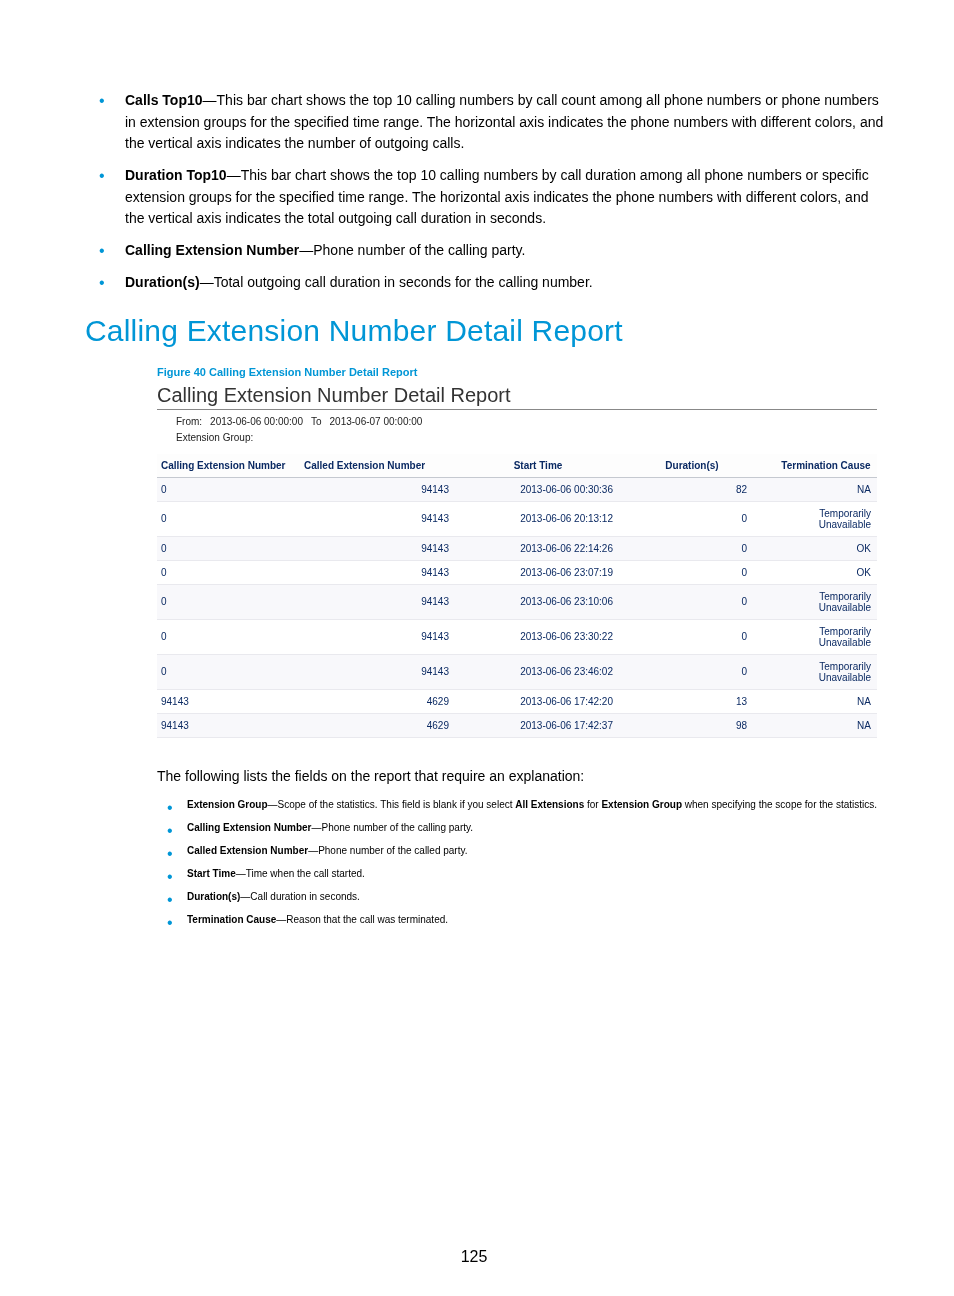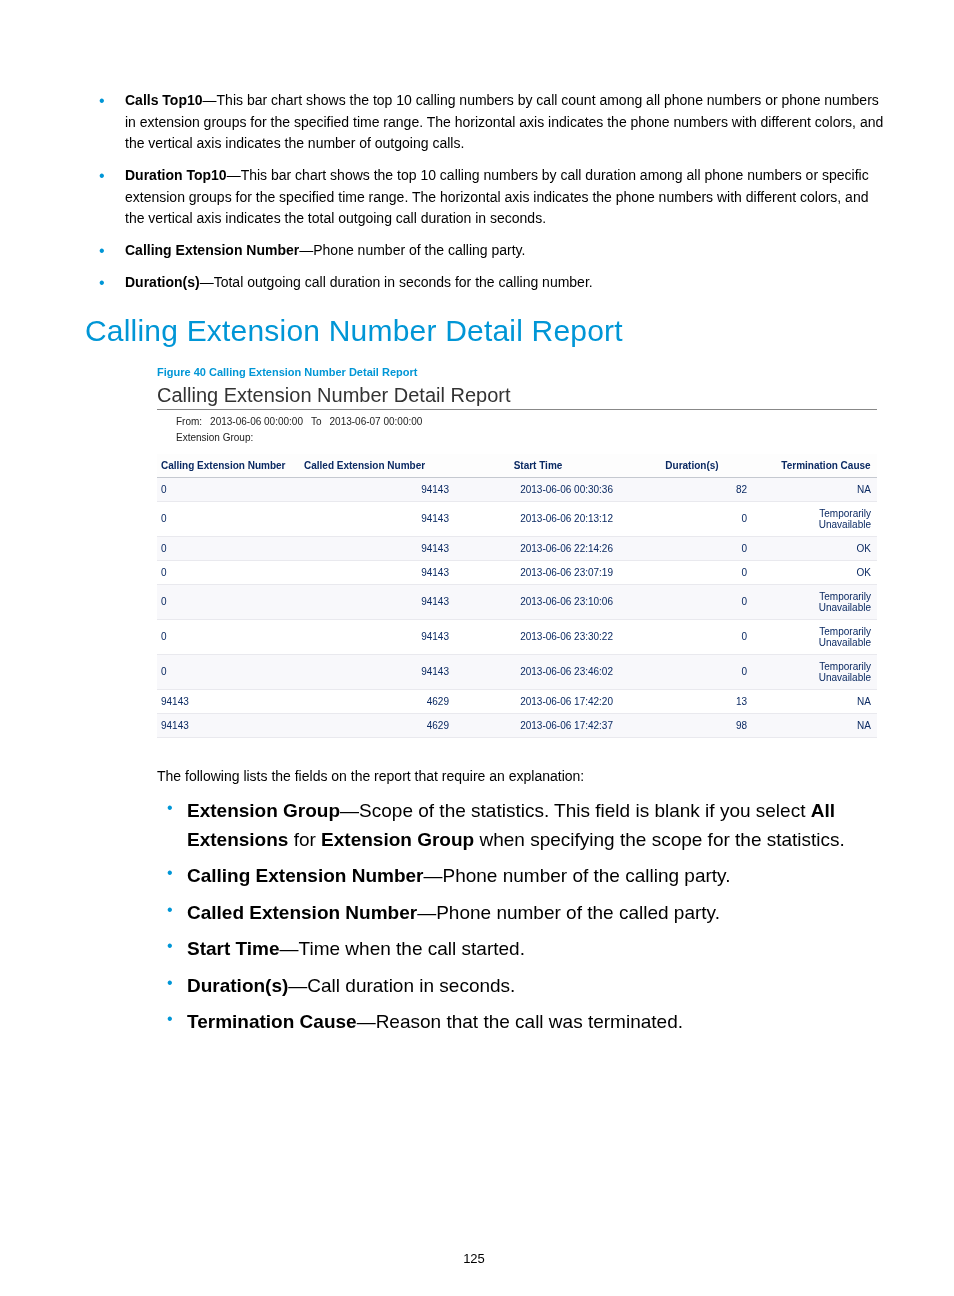--- a/index.html
+++ b/index.html
@@ -120,39 +120,39 @@
   }
   ul.bullets2 {
     list-style: none;
     padding: 0;
     margin: 0 0 0 72px;
   }
   ul.bullets2 > li {
     position: relative;
     padding-left: 30px;
     margin-bottom: 8px;
-    font-size: 19px;
+    font-size: 10px;
     line-height: 1.5;
   }
   ul.bullets2 > li::before {
     content: "•";
     position: absolute;
     left: 10px;
     top: 0;
     color: #0096d6;
     font-size: 16px;
     line-height: 1.4;
   }
   .page-number {
     position: absolute;
     bottom: 30px;
     left: 0;
     width: 100%;
     text-align: center;
-    font-size: 13px;
+    font-size: 16px;
   }
 </style>
 </head>
 <body>
 
 <div class="page">
 
   <div class="content">
 
     <ul class="bullets" id="top-bullets">

